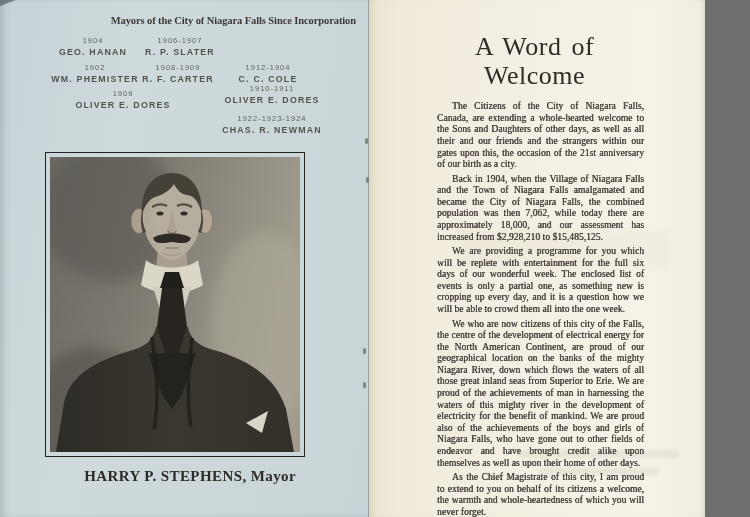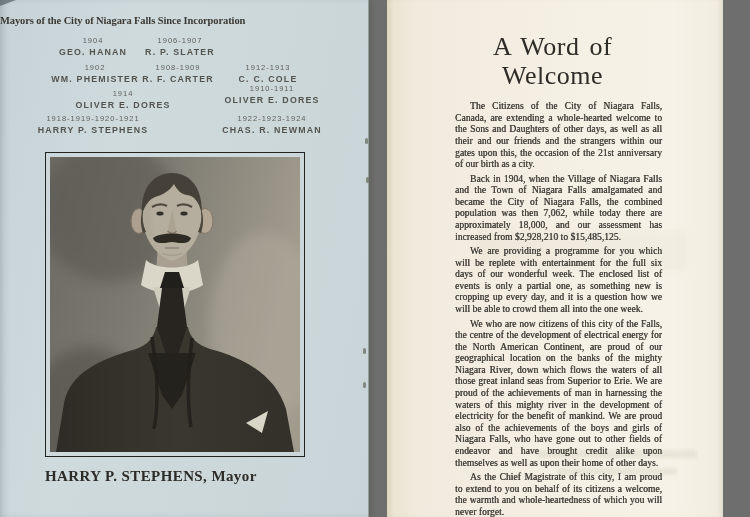--- a/index.html
+++ b/index.html
@@ -12,45 +12,45 @@
     position:absolute; left:0; top:0; width:368px; height:517px;
     background:linear-gradient(100deg,#c6d2d6 0%,#cfdadd 30%,#ccd7da 70%,#c9d4d8 100%);
     border-right:1px solid #97a09c;
     box-shadow: inset 5px 0 8px -4px rgba(45,60,65,.28), 3px 0 4px rgba(70,70,55,.22);
   }
   .corner-notch {
     position:absolute; top:0; left:0; width:0; height:0;
     border-top:6px solid #4d565b; border-right:16px solid transparent; opacity:.65;
   }
   .mayors-title {
-    position:absolute; top:15px; left:0; width:356px; text-align:left;
+    position:absolute; top:15px; left:0; width:356px; text-align:right;
     font-weight:bold; font-size:10.5px; letter-spacing:-0.1px; color:#3a3933;
   }
   .mayor-entry { position:absolute; transform:translateX(-50%); text-align:center; white-space:nowrap; }
   .mayor-years {
     display:block; font-family:"Liberation Sans","DejaVu Sans",sans-serif;
     font-size:7.5px; letter-spacing:1px; color:#5e5e5a;
   }
   .mayor-name {
     display:block; margin-top:2px; font-family:"Liberation Sans","DejaVu Sans",sans-serif;
     font-size:8.8px; font-weight:bold; letter-spacing:1.2px; color:#53534e;
   }
   .photo-frame {
     position:absolute; left:45px; top:152px; width:260px; height:305px;
     border:1.5px solid #23231f; padding:4px; box-sizing:border-box;
     background:transparent;
   }
   .photo-frame svg { display:block; width:100%; height:100%; }
   .photo-caption {
-    position:absolute; top:468px; left:45px; width:260px; text-align:left;
+    position:absolute; top:468px; left:36px; width:260px; text-align:right;
     font-weight:bold; font-size:15px; letter-spacing:.4px; color:#2c2b27;
   }
   
   .page-right {
-    position:absolute; left:387px; top:0; width:336px; height:517px;
+    position:absolute; left:369px; top:0; width:336px; height:517px;
     background:linear-gradient(to right,#ddd5bf 0%,#ebe4d2 2%,#f1ebde 9%,#f5f0e4 55%,#f6f2e7 85%,#f1ece0 100%);
     box-shadow: inset -4px 0 6px -4px rgba(120,105,80,.25);
   }
   .rp-content { position:absolute; left:56px; right:61px; top:33px; }
   .welcome-title {
     text-align:center; font-size:26px; line-height:1.1; color:#2e2c27;
     letter-spacing:.5px; word-spacing:3px; margin:0 0 11px 0; font-weight:normal;
   }
   .welcome-body p {
     margin:0 0 3px 12px; text-indent:15px; text-align:justify;
@@ -101,30 +101,26 @@
     </div>
     <div class="mayor-entry" style="left:95px;  top:63px;">
       <span class="mayor-years">1902</span>
       <span class="mayor-name">WM. PHEMISTER</span>
     </div>
     <div class="mayor-entry" style="left:178px; top:63px;">
       <span class="mayor-years">1908-1909</span>
       <span class="mayor-name">R. F. CARTER</span>
     </div>
     <div class="mayor-entry" style="left:268px; top:63px;">
-      <span class="mayor-years">1912-1913</span>
+      <span class="mayor-years">1912-1904</span>
       <span class="mayor-name">C. C. COLE</span>
     </div>
     <div class="mayor-entry" style="left:123px; top:89px;">
-      <span class="mayor-years">1914</span>
+      <span class="mayor-years">1909</span>
       <span class="mayor-name">OLIVER E. DORES</span>
-    </div>
-    <div class="mayor-entry" style="left:93px;  top:114px;">
-      <span class="mayor-years">1918-1919-1920-1921</span>
-      <span class="mayor-name">HARRY P. STEPHENS</span>
     </div>
     <div class="mayor-entry" style="left:272px; top:114px;">
       <span class="mayor-years">1922-1923-1924</span>
       <span class="mayor-name">CHAS. R. NEWMAN</span>
     </div>
 
     <div class="photo-frame">
       <svg viewBox="0 0 250 295" preserveAspectRatio="none" role="img">
         <defs>
           <linearGradient id="pbg" x1="0" y1="0" x2="1" y2="0.25">

